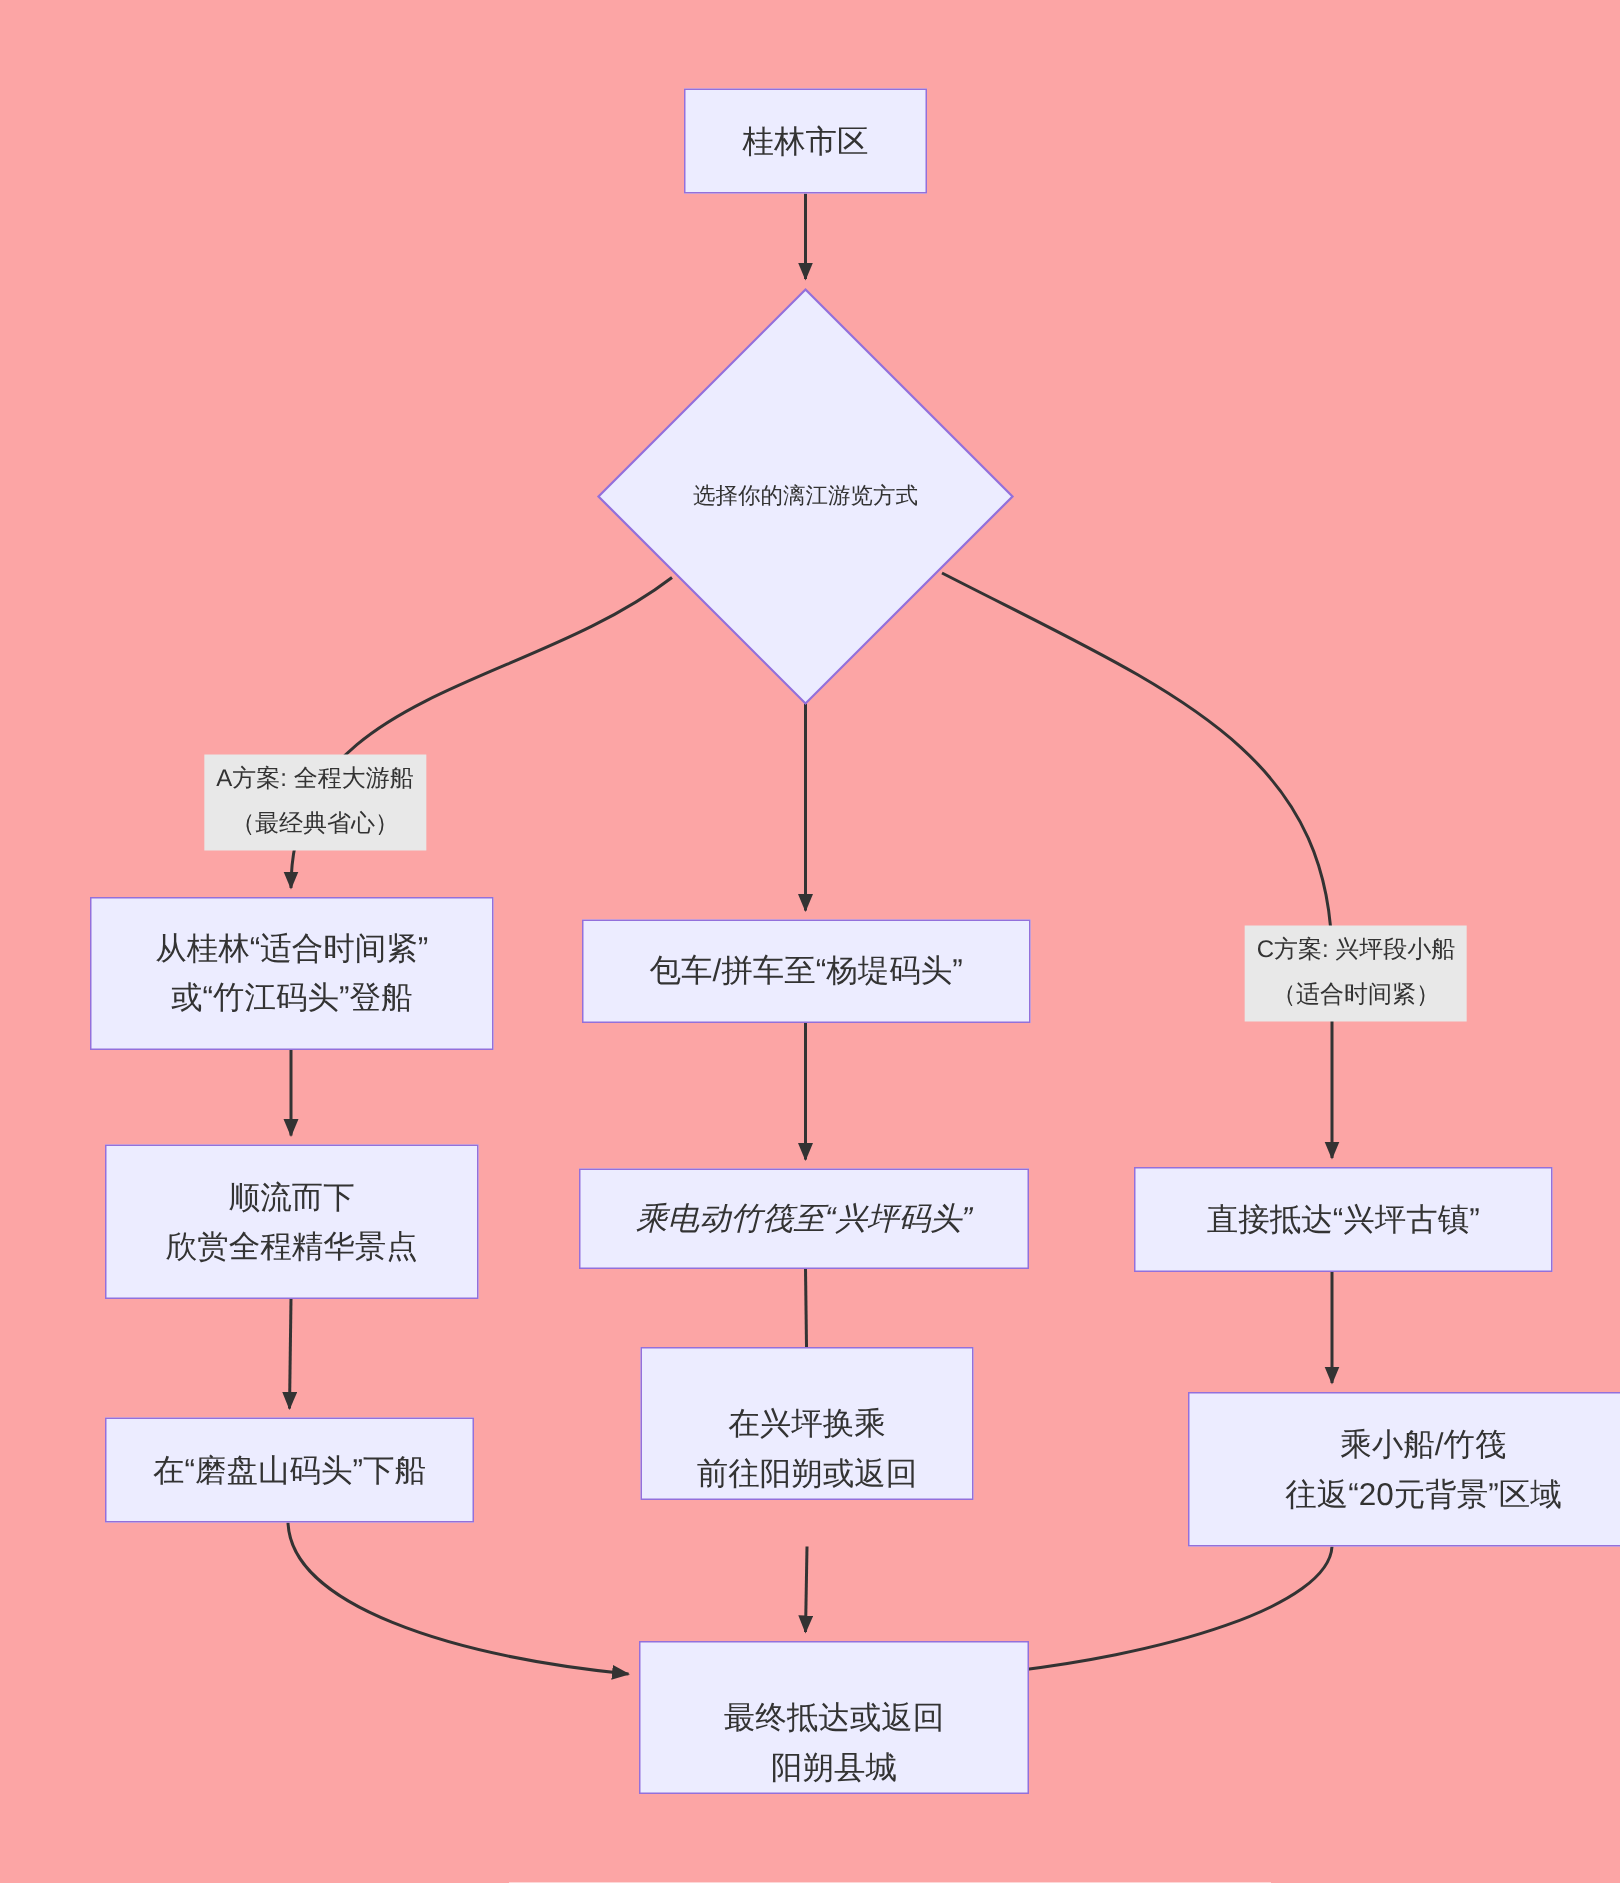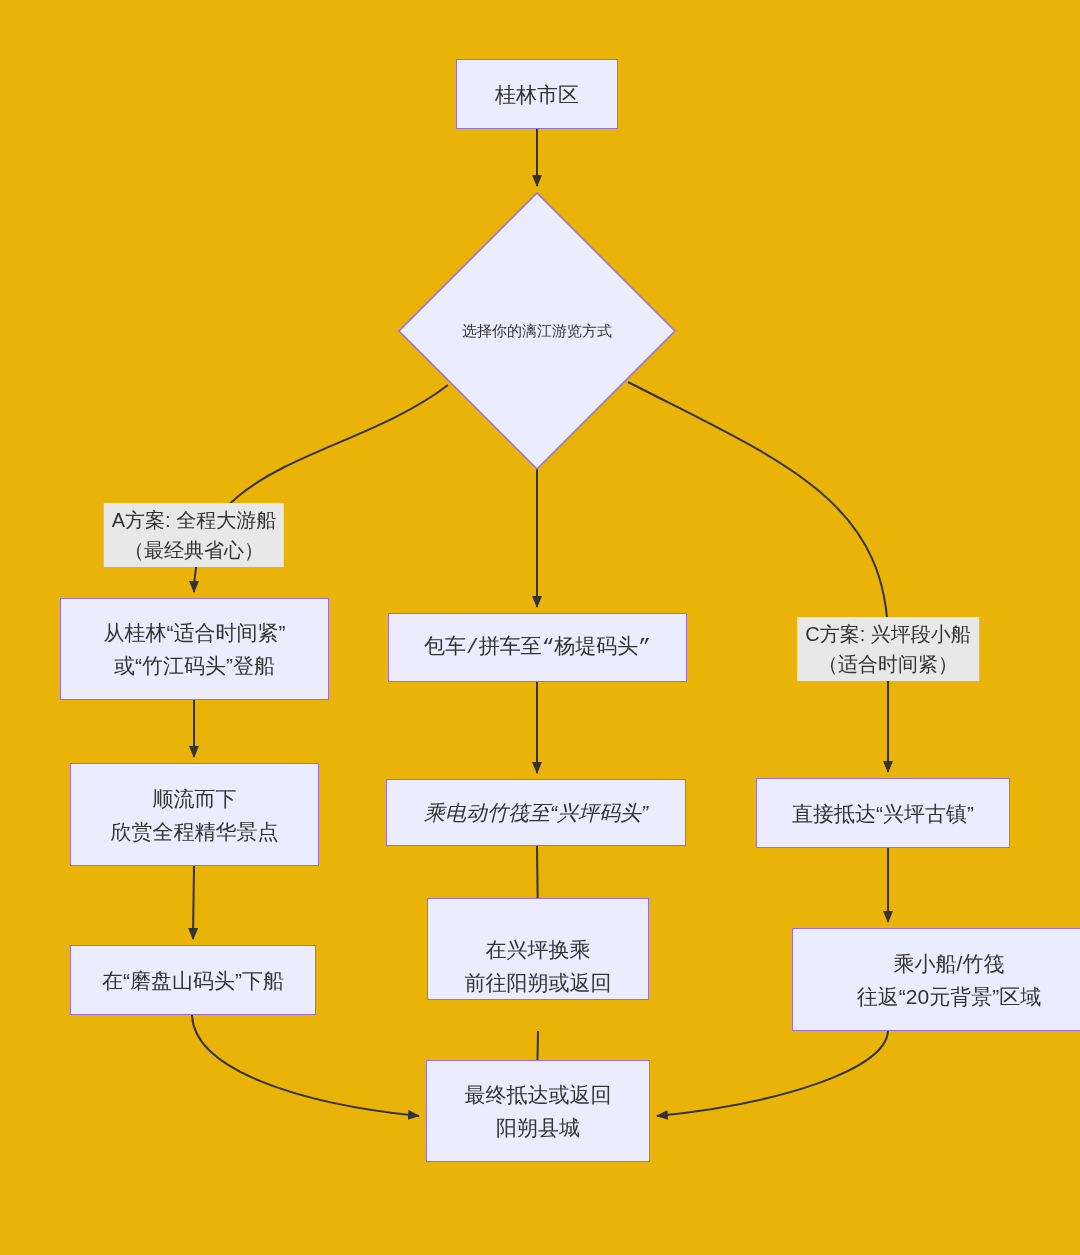--- a/index.html
+++ b/index.html
@@ -1,20 +1,20 @@
 <!DOCTYPE html>
 <html><head>
 <meta charset="utf-8">
 <style>
   html, body { margin: 0; padding: 0; background: #ffffff; }
   #stage {
     position: relative;
     width: 1080px;
     height: 1255px;
-    background: #eab308;
+    background: #fca5a5;
     font-family: "Liberation Sans", "DejaVu Sans", sans-serif;
     color: #333333;
     overflow: hidden;
   }
   #edges-svg {
     position: absolute;
     left: 0; top: 0;
     width: 1080px; height: 1255px;
     z-index: 1;
   }
@@ -47,37 +47,38 @@
     line-height: 30px;
     color: #333333;
     white-space: nowrap;
   }
   .edge-label {
     position: absolute;
     z-index: 2;
     transform: translateX(-50%);
     background: #e8e8e8;
     text-align: center;
-    font-size: 20px;
+    font-size: 16px;
     line-height: 30px;
     padding: 2px 8px;
     color: #333333;
     white-space: nowrap;
+    margin-left: 16px;
   }
   
   #node-start    { left: 456px; top: 59px;   width: 162px; height: 70px; }
   #node-a1       { left: 60px;  top: 598px;  width: 269px; height: 102px; }
   #node-a2       { left: 70px;  top: 763px;  width: 249px; height: 103px; }
   #node-a3       { left: 70px;  top: 945px;  width: 246px; height: 70px; }
-  #node-b1       { left: 388px; top: 613px;  width: 299px; height: 69px; font-family: Liberation Mono, monospace; }
+  #node-b1       { left: 388px; top: 613px;  width: 299px; height: 69px; }
   #node-b2       { left: 386px; top: 779px;  width: 300px; height: 67px; font-style: italic; }
   #node-b3       { left: 427px; top: 898px;  width: 222px; height: 102px; justify-content: flex-end; }
-  #node-c1       { left: 756px; top: 778px;  width: 254px; height: 70px; }
+  #node-c1       { left: 756px; top: 778px;  width: 279px; height: 70px; }
   #node-c2       { left: 792px; top: 928px;  width: 314px; height: 103px; }
-  #node-end      { left: 426px; top: 1060px; width: 224px; height: 102px; }
+  #node-end      { left: 426px; top: 1094px; width: 260px; height: 102px; justify-content: flex-end; }
   #decision-text { left: 399px; top: 316px;  width: 276px; }
   #edge-label-a  { left: 194px; top: 503px; }
   #edge-label-b  { left: 537px; top: 503px; }
   #edge-label-c  { left: 888px; top: 617px; }
 </style>
 </head>
 <body>
 
 <div id="stage">
 

